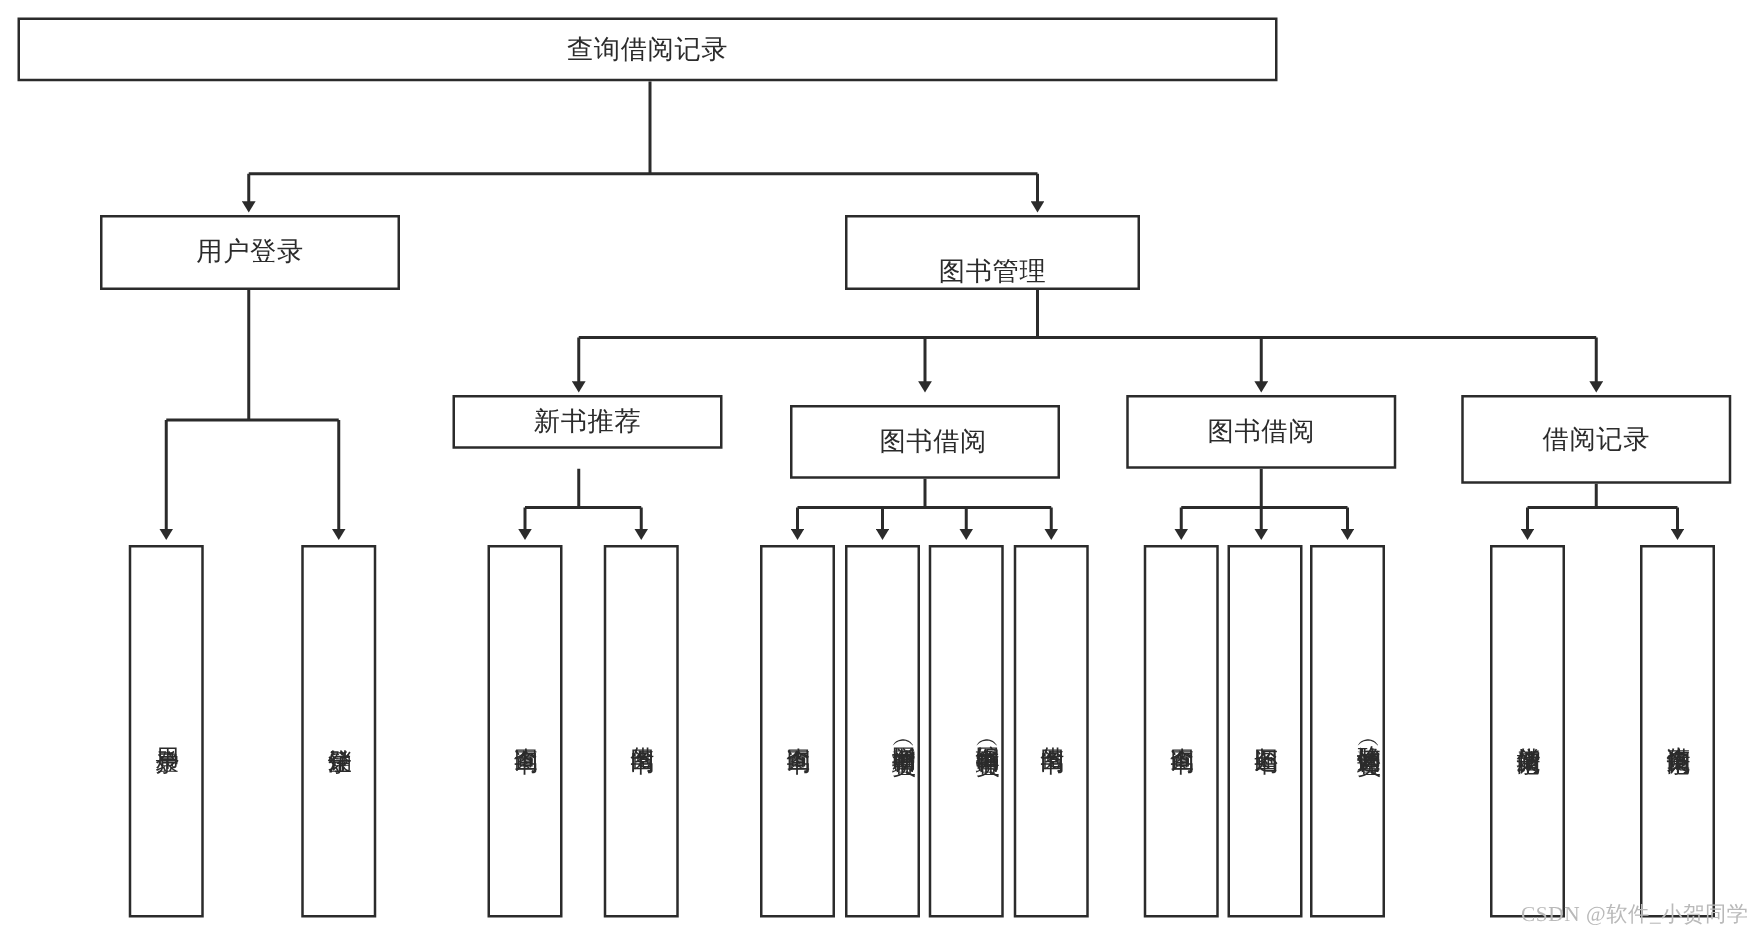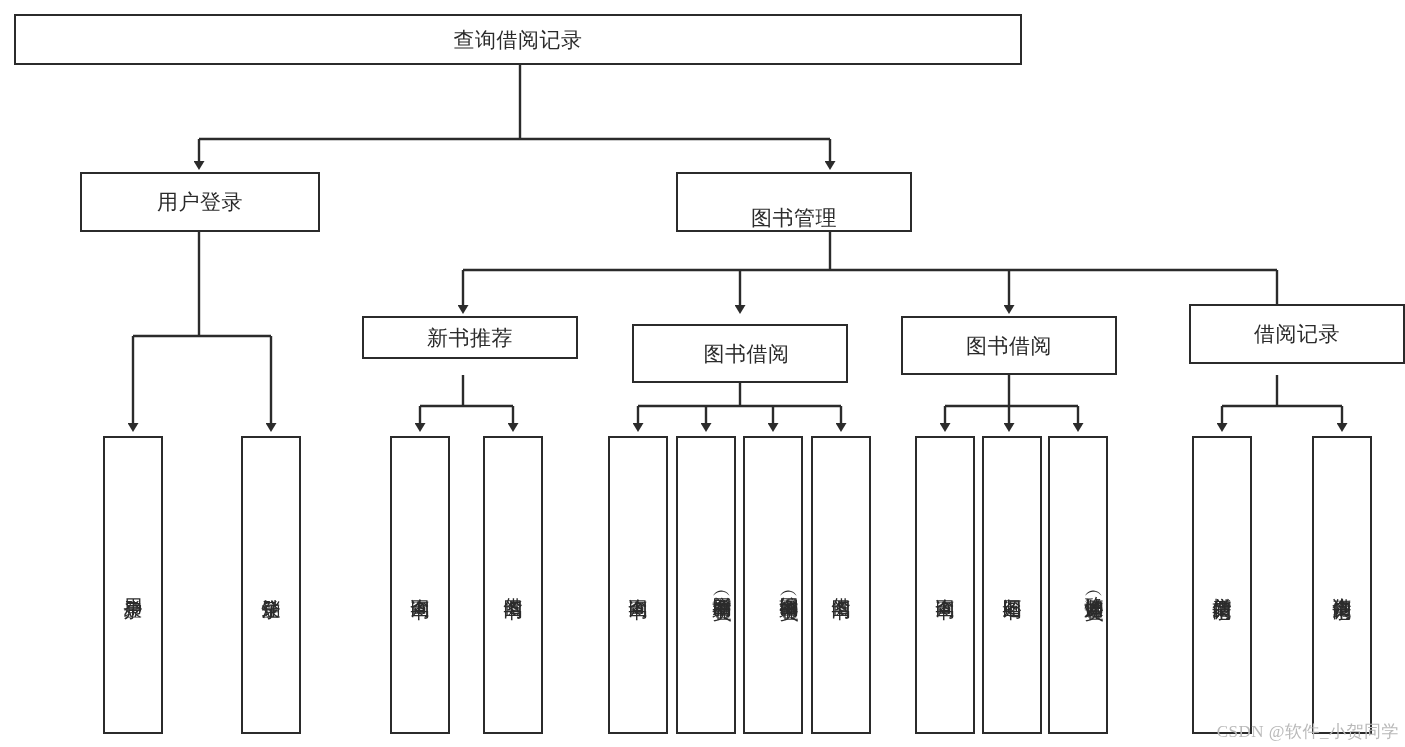--- a/index.html
+++ b/index.html
@@ -132,21 +132,21 @@
 
   <div class="node horiz" style="left:362px; top:316px; width:216px; height:43px;">
     <span>新书推荐</span>
   </div>
   <div class="node horiz" style="left:632px; top:324px; width:216px; height:59px;padding-left:13px;">
     <span>图书借阅</span>
   </div>
   <div class="node horiz" style="left:901px; top:316px; width:216px; height:59px;">
     <span>图书借阅</span>
   </div>
-  <div class="node horiz" style="left:1169px; top:304px; width:216px; height:60px;margin-left:20px;">
+  <div class="node horiz" style="left:1169px; top:316px; width:216px; height:71px;">
     <span>借阅记录</span>
   </div>
 
   <div class="node vert tight" style="left:103px; top:436px; width:60px; height:298px;">
     <span>用户登录</span>
   </div>
   <div class="node vert tight" style="left:241px; top:436px; width:60px; height:298px;">
     <span>注销登录</span>
   </div>
 

